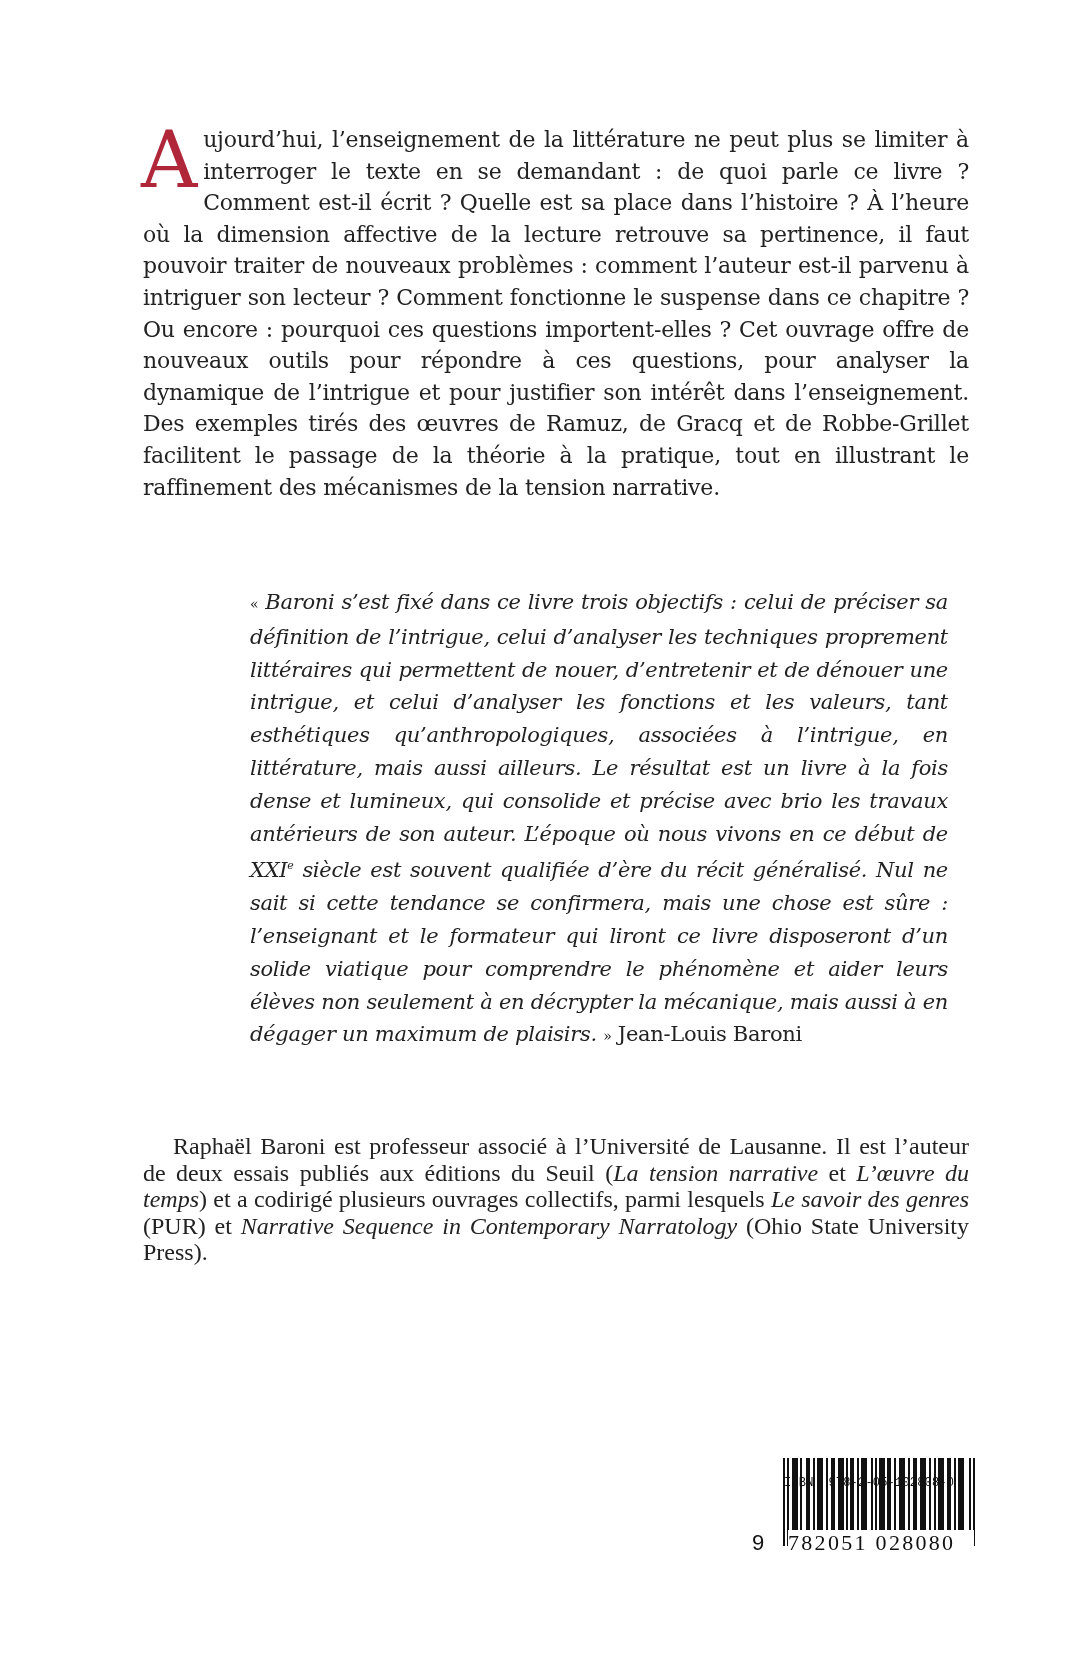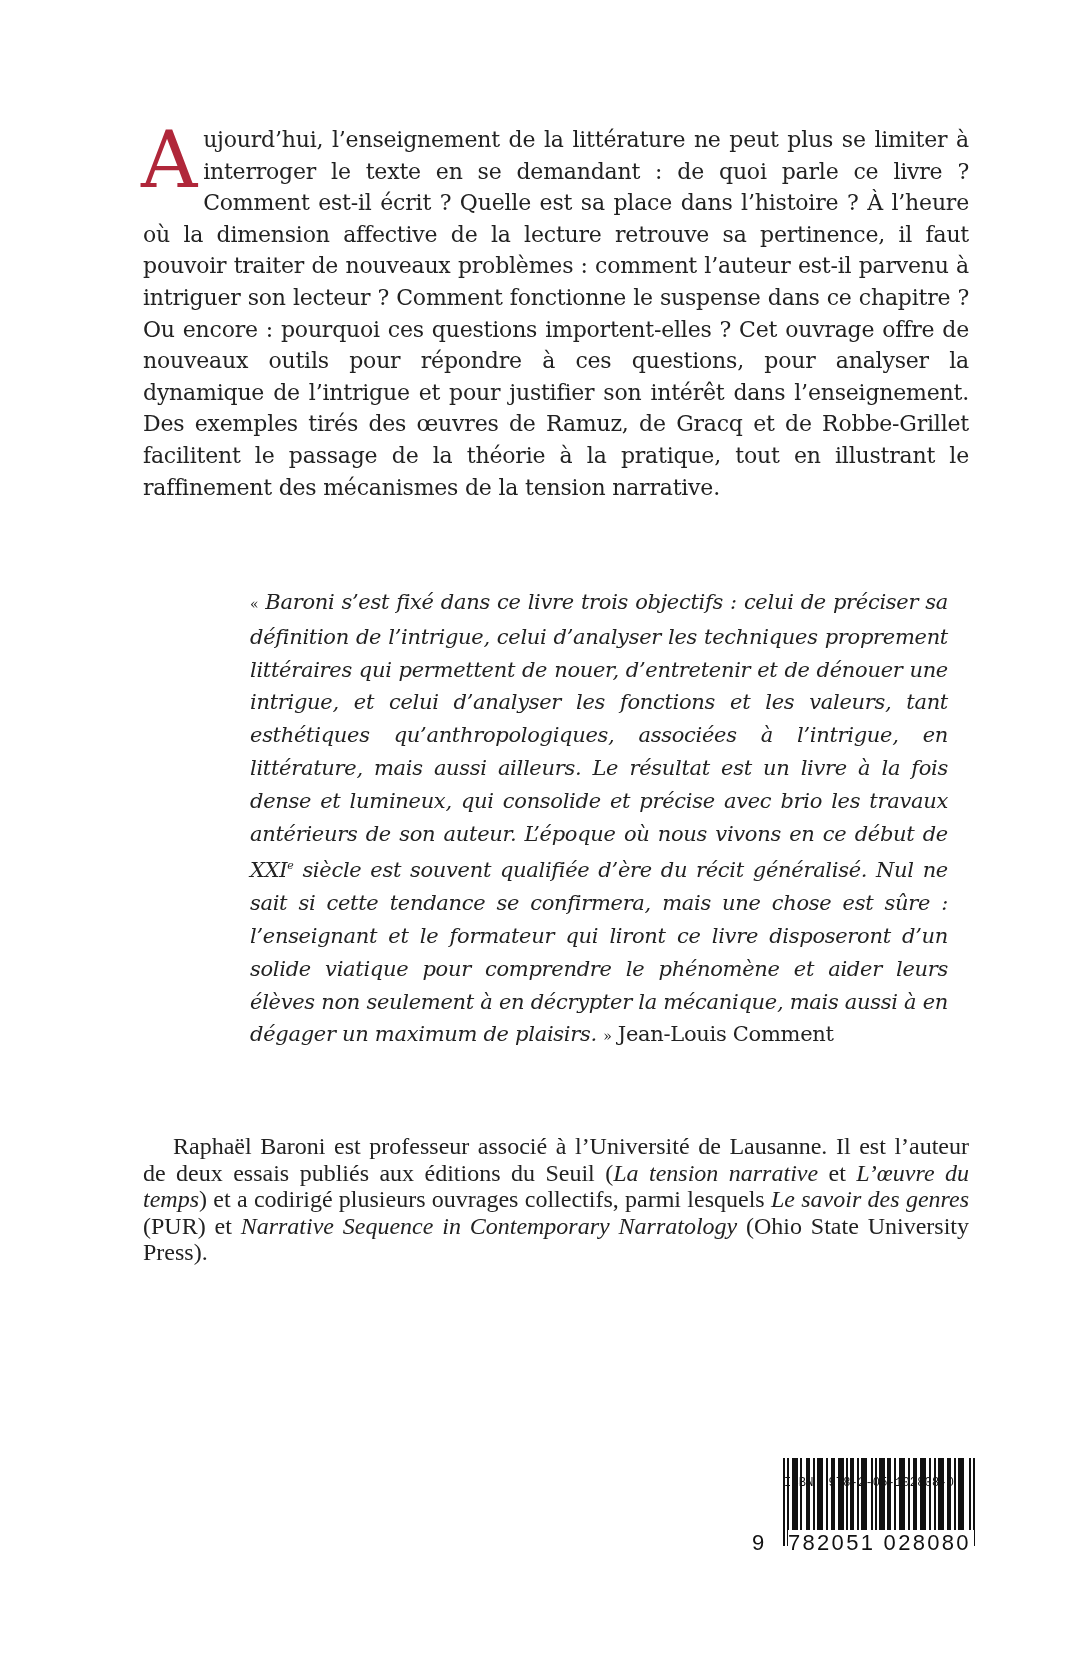--- a/index.html
+++ b/index.html
@@ -35,39 +35,39 @@
   .isbn-label {
     position: absolute; left: 34px; top: 0; font-family: Liberation Mono, monospace;
     font-size: 12px; letter-spacing: 0.2px; color: #111; white-space: nowrap; margin-top: 40px;
   }
   .bars { position: absolute; left: 33px; top: 22px; width: 192px; height: 88px; }
   .digit-first {
     position: absolute; left: 2px; top: 94px; font-family: "Liberation Sans", sans-serif;
     font-size: 22px; color: #111;
   }
   .digits {
-    position: absolute; left: 38px; top: 94px; width: 186px; font-family: Liberation Sans, sans-serif;
+    position: absolute; left: 38px; top: 94px; width: 186px; font-family: Liberation Serif, serif;
     font-size: 22px; color: #111; letter-spacing: 2.3px; white-space: nowrap; background: #fff;
   }
 </style>
 </head>
 <body>
 
 <div class="page">
 
   <div class="blurb">
     <span class="dropcap">A</span>
     <span>ujourd’hui, l’enseignement de la littérature ne peut plus se limiter à interroger le texte en se demandant : de quoi parle ce livre ? Comment est-il écrit ? Quelle est sa place dans l’histoire ? À l’heure où la dimension affective de la lecture retrouve sa pertinence, il faut pouvoir traiter de nouveaux problèmes : comment l’auteur est-il parvenu à intriguer son lecteur ? Comment fonctionne le suspense dans ce chapitre ? Ou encore : pourquoi ces questions importent-elles ? Cet ouvrage offre de nouveaux outils pour répondre à ces questions, pour analyser la dynamique de l’intrigue et pour justifier son intérêt dans l’enseignement. Des exemples tirés des œuvres de Ramuz, de Gracq et de Robbe-Grillet facilitent le passage de la théorie à la pratique, tout en illustrant le raffinement des mécanismes de la tension narrative.</span>
   </div>
 
   <div class="quote">
     <span class="mark">«</span>
     <span>Baroni s’est fixé dans ce livre trois objectifs : celui de préciser sa définition de l’intrigue, celui d’analyser les techniques proprement littéraires qui permettent de nouer, d’entretenir et de dénouer une intrigue, et celui d’analyser les fonctions et les valeurs, tant esthétiques qu’anthropologiques, associées à l’intrigue, en littérature, mais aussi ailleurs. Le résultat est un livre à la fois dense et lumineux, qui consolide et précise avec brio les travaux antérieurs de son auteur. L’époque où nous vivons en ce début de XXI</span><sup style="font-size:11px">e</sup><span> siècle est souvent qualifiée d’ère du récit généralisé. Nul ne sait si cette tendance se confirmera, mais une chose est sûre : l’enseignant et le formateur qui liront ce livre disposeront d’un solide viatique pour comprendre le phénomène et aider leurs élèves non seulement à en décrypter la mécanique, mais aussi à en dégager un maximum de plaisirs.</span>
     <span class="mark">»</span>
-    <span class="author">Jean-Louis Comment</span>
+    <span class="author">Jean-Louis Baroni</span>
   </div>
 
   <div class="bio"><span>Raphaël Baroni est professeur associé à l’Université de Lausanne. Il est l’auteur de deux essais publiés aux éditions du Seuil (</span><i>La tension narrative</i><span> et </span><i>L’œuvre du temps</i><span>) et a codirigé plusieurs ouvrages collectifs, parmi lesquels </span><i>Le savoir des genres</i><span> (PUR) et </span><i>Narrative Sequence in Contemporary Narratology</i><span> (Ohio State University Press).</span></div>
 
   <div class="barcode-box">
     <div class="isbn-label" style="white-space:pre">ISBN  978-2-05-102808-0</div>
     <svg class="bars" viewBox="0 0 192 88" preserveAspectRatio="none">
       <g fill="#111">
         <rect x="0" y="0" width="2" height="88"></rect>
           <rect x="4" y="0" width="2" height="88"></rect>

